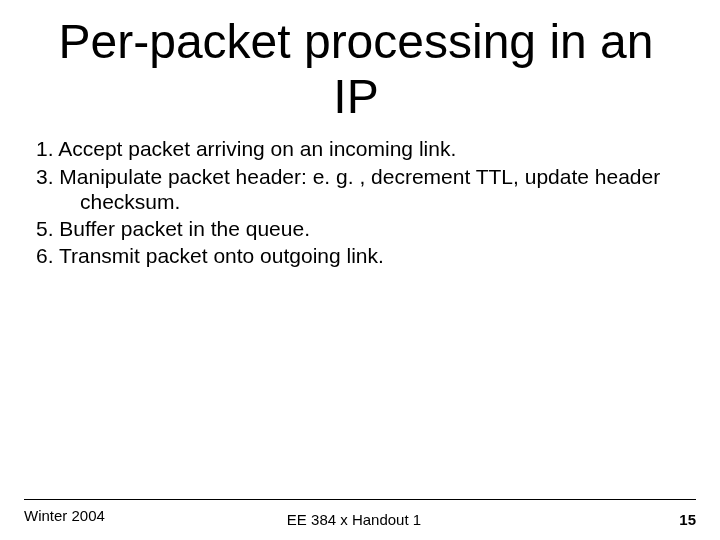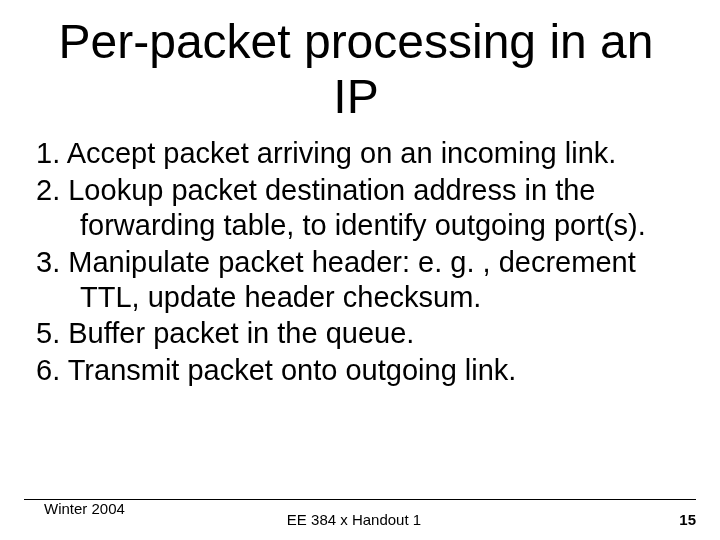--- a/index.html
+++ b/index.html
@@ -20,21 +20,21 @@
   }
   .title {
     text-align: center;
     font-size: 48px;
     line-height: 1.15;
     padding: 14px 48px 0 40px;
     font-weight: normal;
   }
   .body {
     padding: 12px 28px 0 36px;
-    font-size: 29px;
+    font-size: 21px;
     line-height: 1.2;
   }
   .item {
     margin: 0 0 2px 0;
   }
   .hang {
     padding-left: 44px;
     text-indent: -44px;
   }
   .rule {
@@ -48,22 +48,21 @@
     position: absolute;
     left: 24px;
     right: 24px;
     bottom: 12px;
     font-size: 15px;
     font-family: "Comic Sans MS", "Comic Sans", cursive, sans-serif;
   }
   .footer-left {
     position: absolute;
     left: 0;
-    bottom: 11px;
-    margin-left: 20px;
+    bottom: 4px;
   }
   .footer-center {
     position: absolute;
     left: 0;
     right: 12px;
     bottom: 0;
     text-align: center;
   }
   .footer-right {
     position: absolute;
@@ -77,21 +76,20 @@
 <body>
 
 <div class="slide">
 
   <div class="title">
     <span>Per-packet processing in an IP</span><br>
   </div>
 
   <div class="body">
     <div class="item hang">1. Accept packet arriving on an incoming link.</div>
-    <div class="item hang">2. Lookup packet destination address in the forwarding table, to identify outgoing port(s).</div>
     <div class="item hang">3. Manipulate packet header: e. g. , decrement TTL, update header checksum.</div>
     <div class="item hang">5. Buffer packet in the queue.</div>
     <div class="item hang">6. Transmit packet onto outgoing link.</div>
   </div>
 
   <div class="rule"></div>
 
   <div class="footer">
     <div class="footer-left">Winter 2004</div>
     <div class="footer-center">EE 384 x Handout 1</div>

